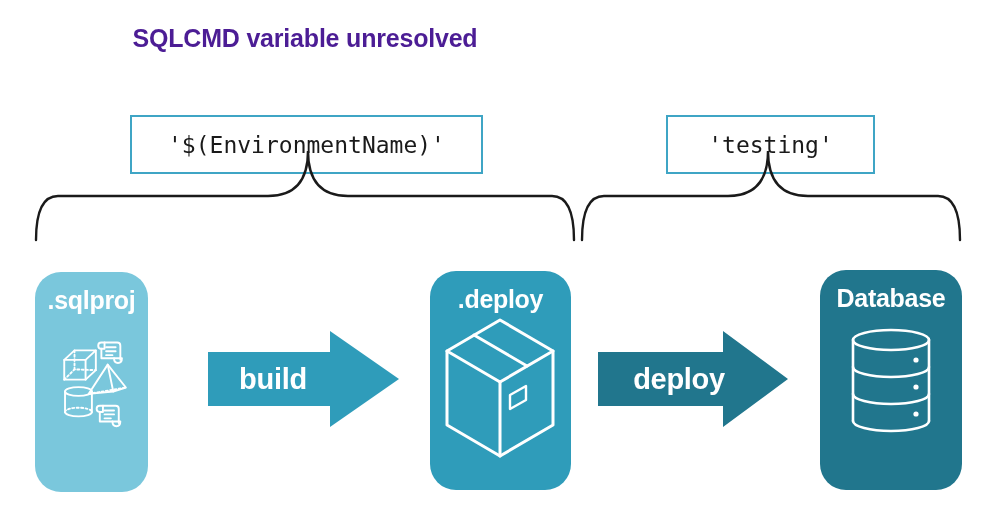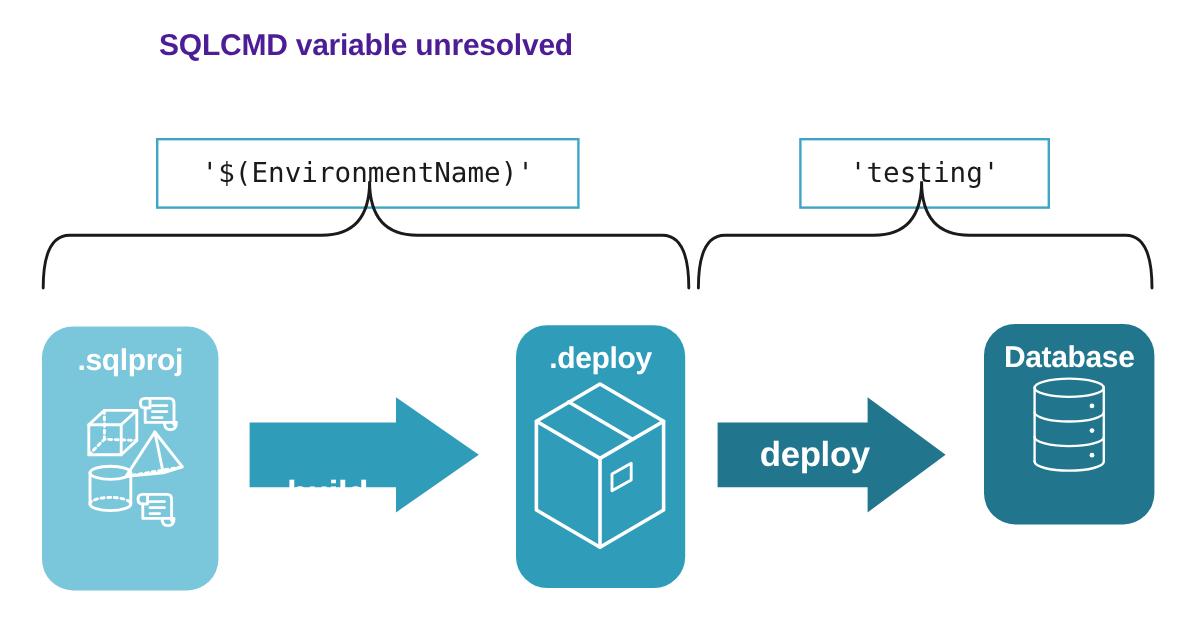--- a/index.html
+++ b/index.html
@@ -17,33 +17,33 @@
     position:absolute;top:79px;height:59px;border:2.5px solid #3FA5C5;background:#ffffff;
     display:flex;align-items:center;justify-content:center;box-sizing:border-box;
     font-family:"DejaVu Sans Mono",monospace;font-size:23px;color:#1a1a1a;font-weight:500;margin-top:36px;
   }
   .code-left{left:130px;width:353px;}
   .code-right{left:666px;width:209px;}
   .overlay-svg{position:absolute;left:0;top:0;width:1000px;height:522px;}
   .card{
     position:absolute;border-radius:26px;color:#ffffff;
   }
-  .card-sqlproj{left:35px;top:272px;width:147px;height:220px;background:#7AC7DC;}
+  .card-sqlproj{left:35px;top:272px;width:113px;height:220px;background:#7AC7DC;}
   .card-dacpac{left:430px;top:271px;width:141px;height:219px;background:#2F9CBA;}
-  .card-database{left:820px;top:270px;width:142px;height:167px;background:#21768D;}
+  .card-database{left:820px;top:270px;width:142px;height:220px;background:#21768D;}
   .card-label{
     position:absolute;left:0;top:14px;width:100%;text-align:center;
     font-size:25px;font-weight:700;color:#ffffff;letter-spacing:-0.3px;
   }
   .card-icon-svg{position:absolute;left:0;top:0;width:100%;height:100%;}
   .arrow-label{
     position:absolute;color:#ffffff;font-weight:700;font-size:29px;
     display:flex;align-items:center;justify-content:center;letter-spacing:-0.3px;
   }
-  .arrow-label-build{left:212px;top:352px;width:122px;height:54px;margin-top:33px;}
+  .arrow-label-build{left:212px;top:352px;width:122px;height:54px;}
   .arrow-label-deploy{left:598px;top:352px;width:130px;height:54px;padding-left:16px;}
 </style>
 </head>
 <body>
 
 <div class="canvas">
 
   <div class="heading heading-left">SQLCMD variable unresolved</div>
 
   <div class="code-box code-left">

